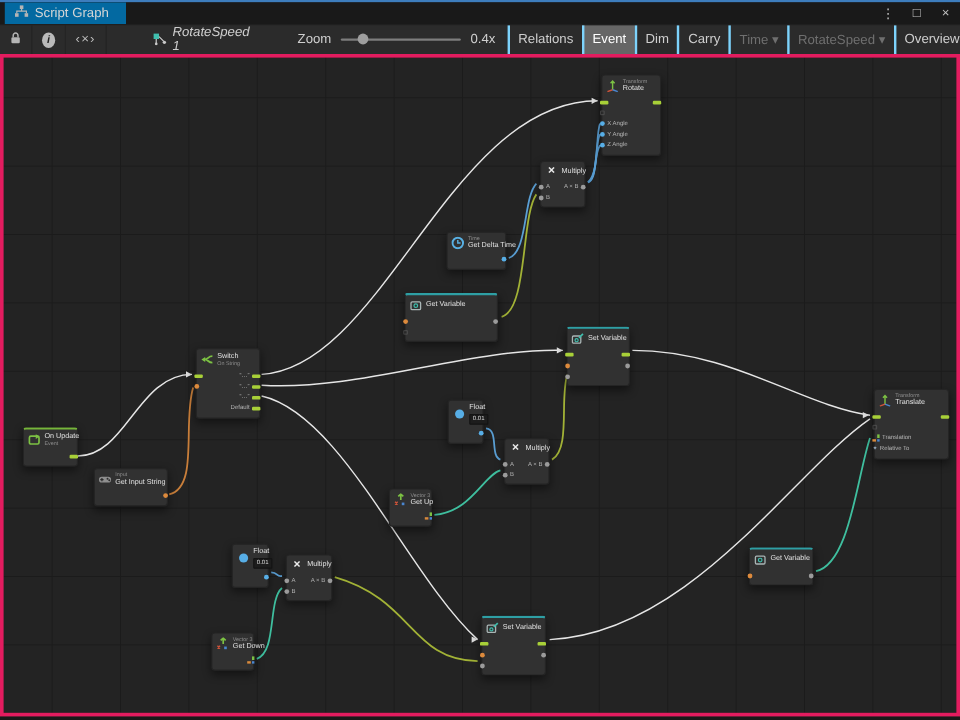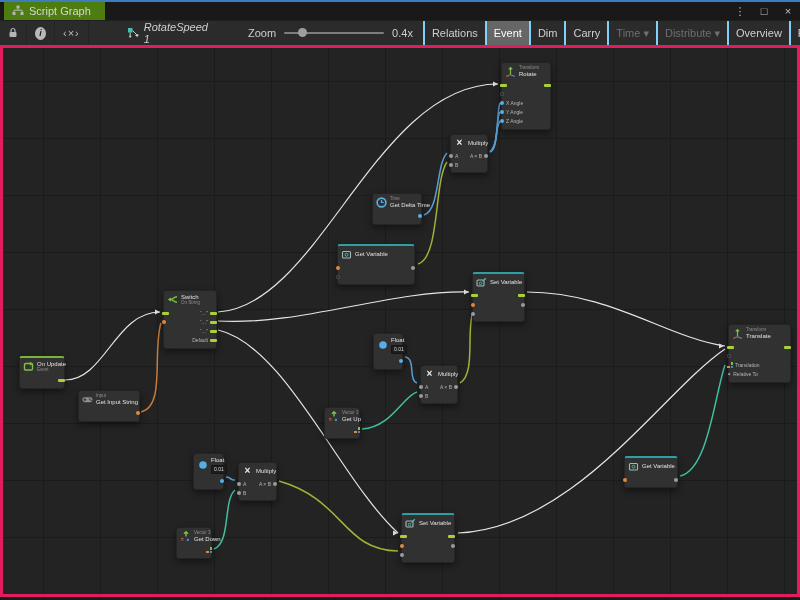--- a/index.html
+++ b/index.html
@@ -4,21 +4,21 @@
 <style>
   * { margin:0; padding:0; box-sizing:border-box; }
   html,body { width:800px; height:600px; overflow:hidden; background:#191919;
     font-family:"Liberation Sans", sans-serif; }
   #stage { position:relative; width:800px; height:600px; }
 
   
   .top-accent { position:absolute; left:0; top:0; width:800px; height:2px; background:#3d7dbd; z-index:5; }
   .tabbar { position:absolute; left:0; top:2px; width:800px; height:18px; background:#191919;
     display:flex; align-items:stretch; z-index:5; }
-  .tab { display:flex; align-items:center; gap:5px; background:#4d7c0f; color:#d6d6d6;
+  .tab { display:flex; align-items:center; gap:5px; background:#0369a1; color:#d6d6d6;
     font-size:11px; padding:0 14px 0 8px; margin-left:4px; }
   .wincontrols { margin-left:auto; display:flex; align-items:center; gap:0; color:#c2c2c2; font-size:11px; }
   .wincontrols span { width:24px; text-align:center; cursor:default; }
 
   .toolbar { position:absolute; left:0; top:20px; width:800px; height:25px; background:#2b2b2b;
     display:flex; align-items:stretch; color:#cfcfcf; font-size:11px; z-index:5; overflow:hidden;
     border-top:1px solid #1f1f1f; }
   .tbtn { display:flex; align-items:center; justify-content:center; padding:0 8px; border-right:1px solid #242424; }
   .tbtn.icon { width:28px; }
   .code { width:58px; color:#bdbdbd; letter-spacing:1px; }
@@ -124,21 +124,21 @@
           <span class="knob"></span>
         </span>
       <span>0.4x</span>
     </div>
     <div class="rgroup">
       <div class="rbtn">Relations</div>
       <div class="rbtn active">Event</div>
       <div class="rbtn">Dim</div>
       <div class="rbtn">Carry</div>
       <div class="rbtn disabled">Time ▾</div>
-      <div class="rbtn disabled">Distribute ▾</div>
+      <div class="rbtn disabled">RotateSpeed ▾</div>
       <div class="rbtn">Overview</div>
       <div class="rbtn">Full Screen</div>
     </div>
   </div>
 
   <div id="canvas"></div>
   <svg id="wires" viewBox="0 0 800 600">
       <path d="M65,380 C105,380 115,312 160,312" fill="none" stroke="#e6e6e6" stroke-width="1.2"></path>
       <path d="M141,412 C166,406 152,352 161,323" fill="none" stroke="#c87e3a" stroke-width="1.5"></path>
       <path d="M218,312 C320,306 375,84 498,84" fill="none" stroke="#e6e6e6" stroke-width="1.2"></path>

